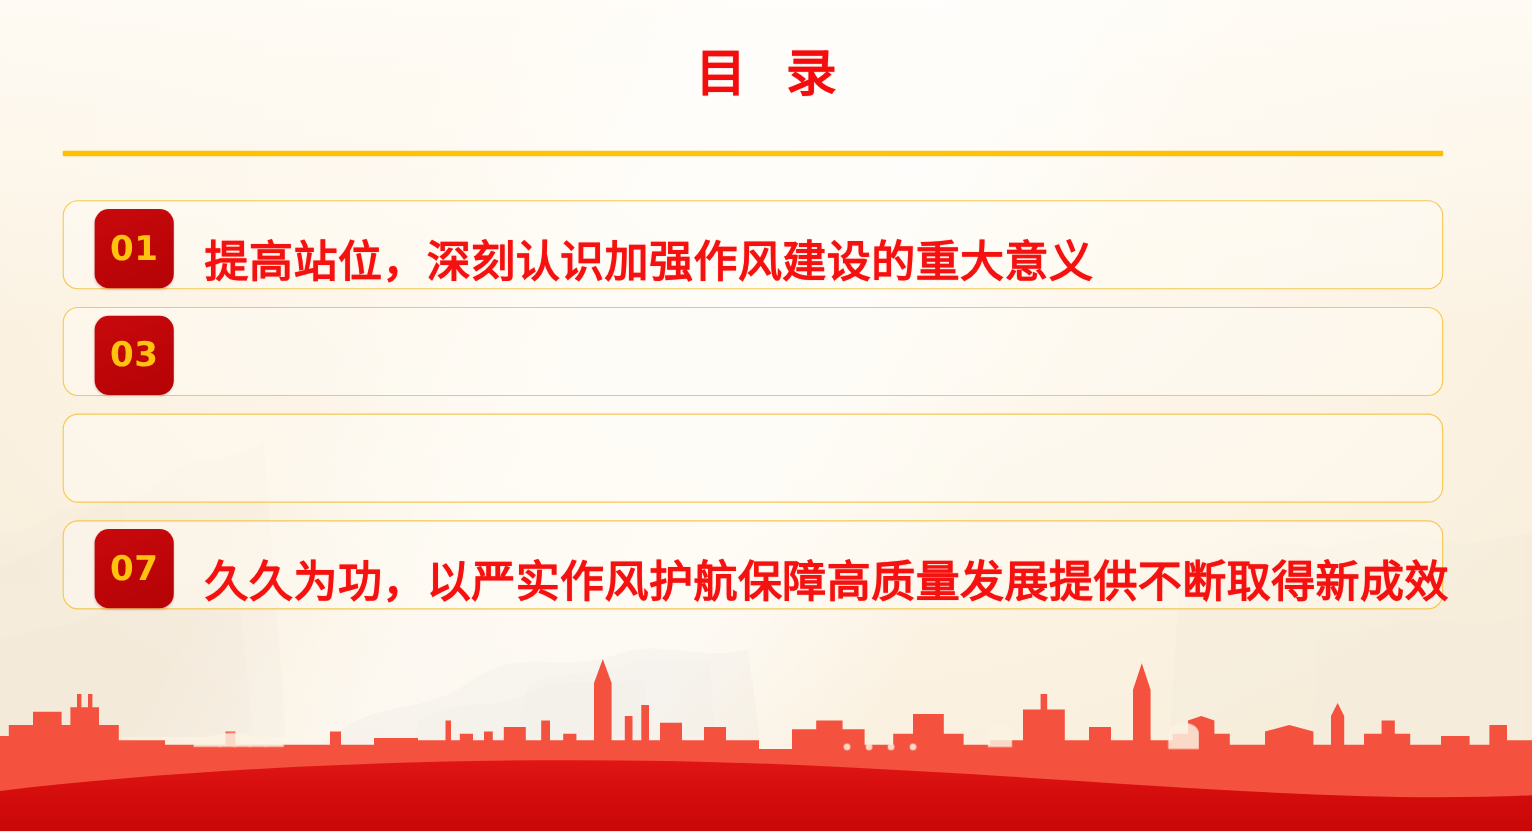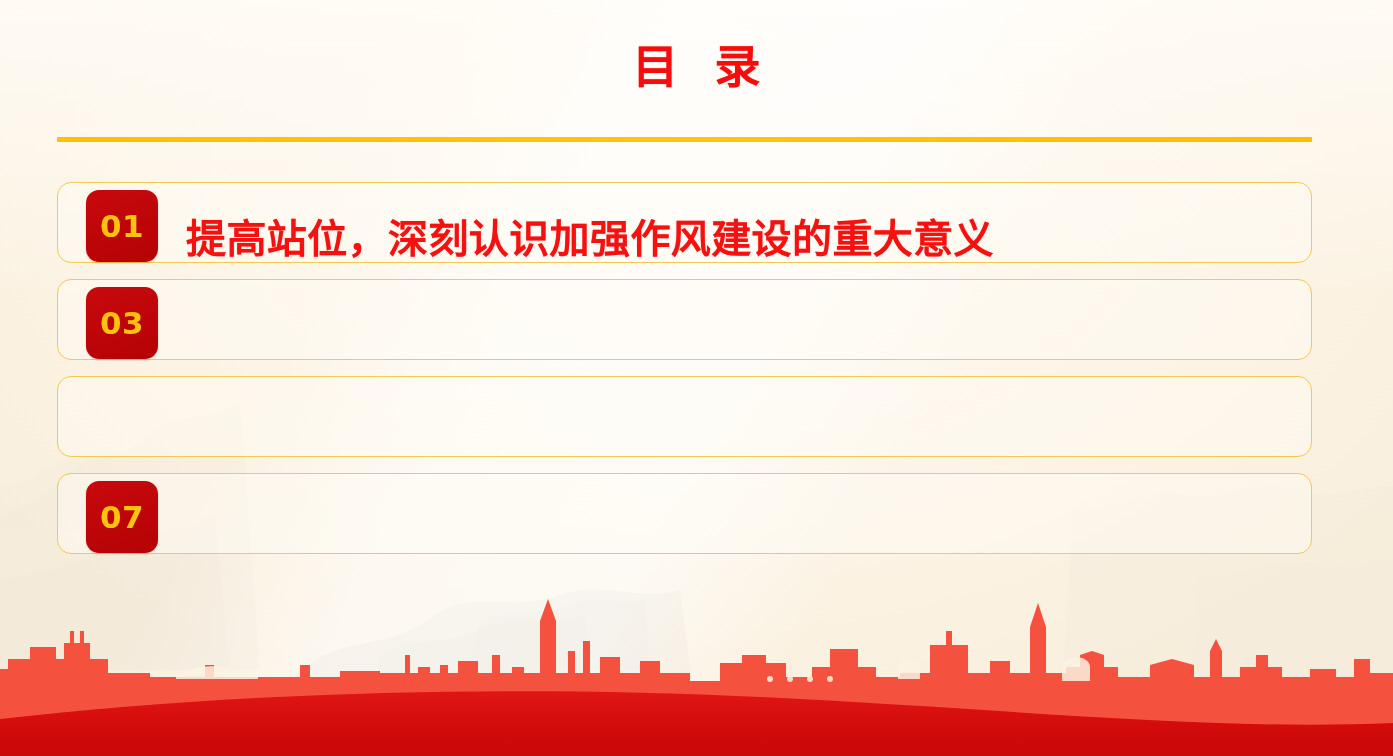--- a/index.html
+++ b/index.html
@@ -194,20 +194,21 @@
 
     <div class="toc-item">
       <div class="toc-badge">03</div>
     </div>
 
     <div class="toc-item">
     </div>
 
     <div class="toc-item">
       <div class="toc-badge">07</div>
+      <div class="toc-text">久久为功，以严实作风护航保障高质量发展提供不断取得新成效</div>
     </div>
 
   </div>
 
   <div class="footer">
     <svg width="1393" height="175" viewBox="0 0 1393 175" preserveAspectRatio="none">
       <defs>
         <linearGradient id="bandGrad" x1="0" y1="0" x2="0" y2="1">
           <stop offset="0%" stop-color="#e01616"></stop>
           <stop offset="55%" stop-color="#d20b0b"></stop>

